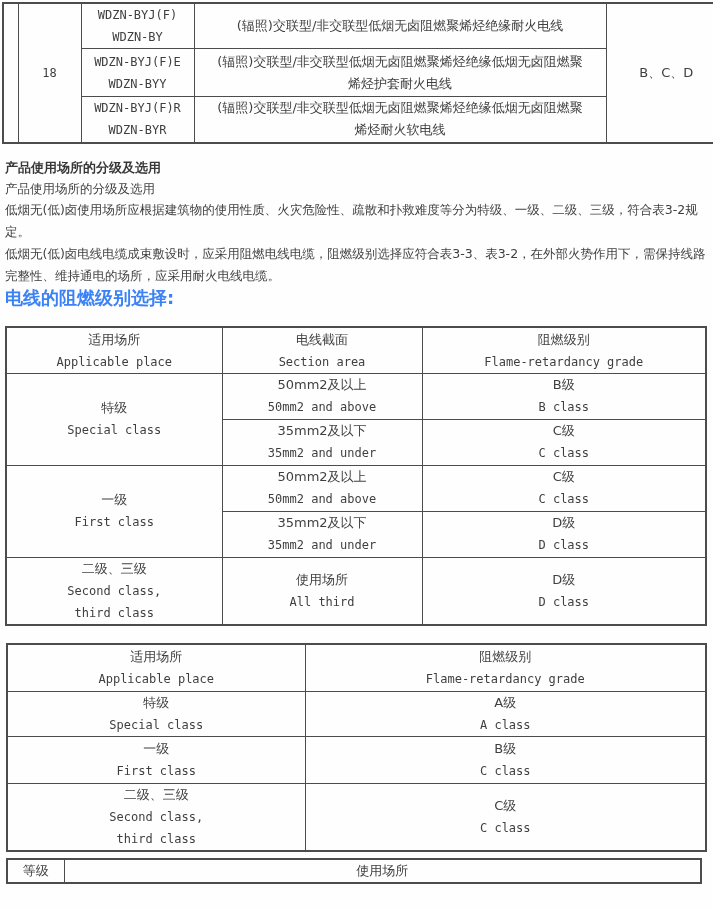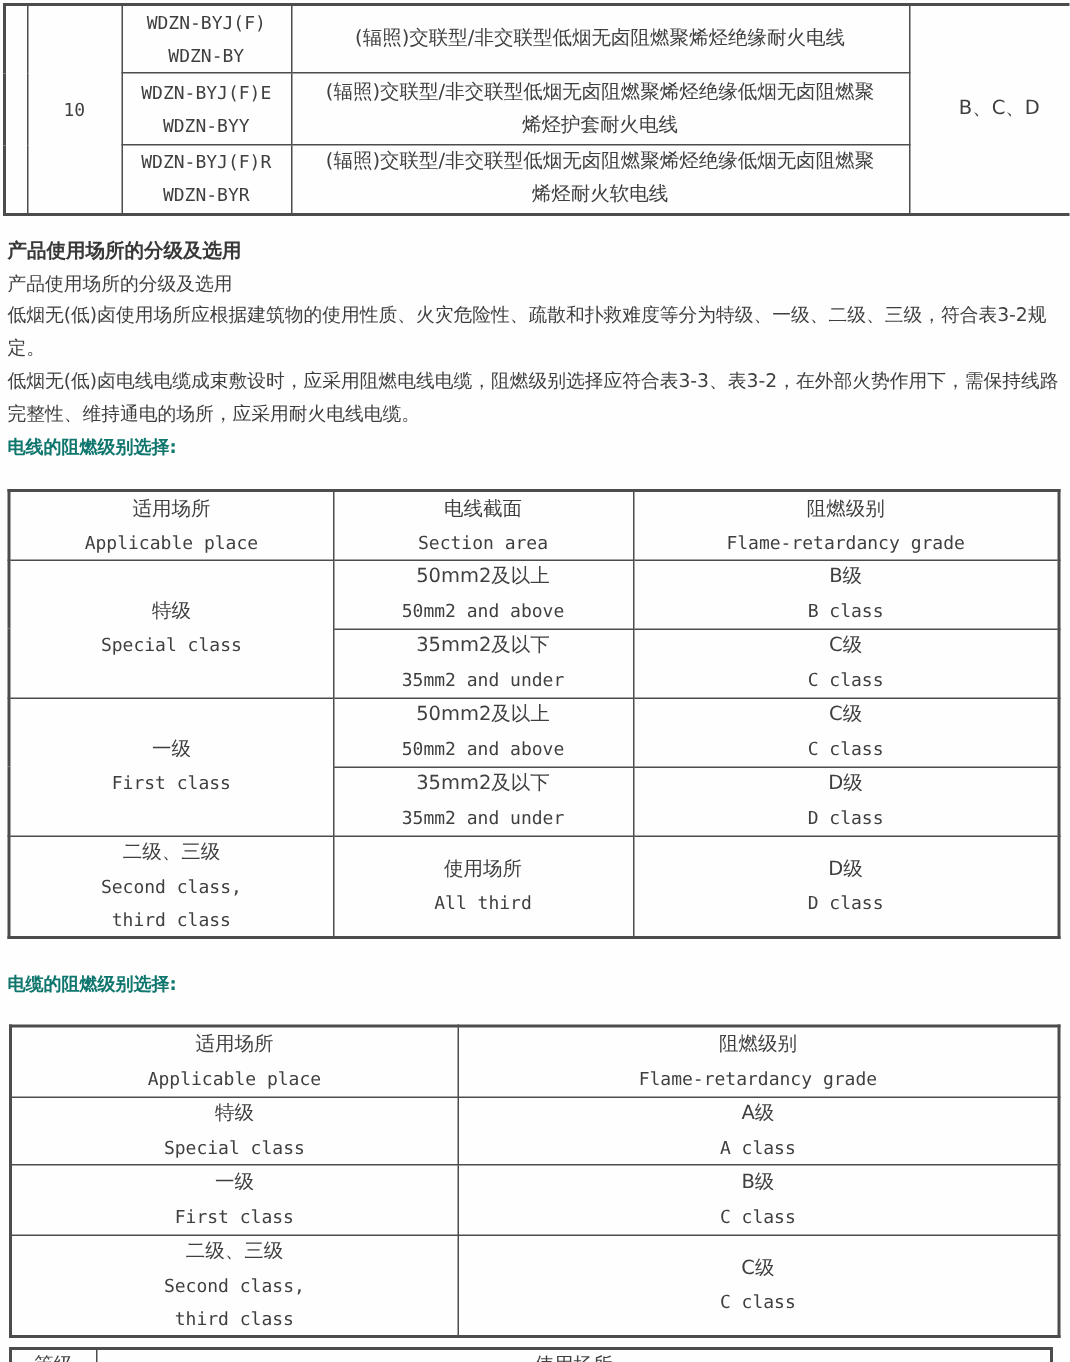--- a/index.html
+++ b/index.html
@@ -19,21 +19,21 @@
   
   .t1-wrap{margin-top:2px;margin-left:2px;width:711px;overflow:hidden;}
   .t1{width:724px;}
   .t1 .r1{height:43px;} .t1 .r2{height:48px;} .t1 .r3{height:46px;}
   .t1 .desc{padding:0 20px;}
 
   
   .para{margin:14px 0 0 5px;}
   .para h3{margin:0;font-size:13px;line-height:20px;font-weight:bold;color:#383838;}
   .para p{margin:0;font-size:12.5px;line-height:21.8px;}
-  .h-mid{margin:2px 0 0 5px;font-size:12px;line-height:20px;font-weight:bold;color:#0f766e;}
+  .h-mid{margin:2px 0 0 5px;font-size:18px;line-height:20px;font-weight:bold;color:#3b82f6;}
 
   
   .t2{margin:18px 0 0 5px;width:700px;}
   .t2 tr{height:46px;}
   .t2 tr.tall{height:68px;}
 
   
   .t3{margin:17px 0 0 6px;width:699px;}
   .t3 .hr{height:47px;} .t3 .r1{height:45px;} .t3 .r2{height:47px;} .t3 .r3{height:68px;}
 
@@ -52,21 +52,21 @@
       <colgroup>
         <col style="width:15px">
           <col style="width:63px">
           <col style="width:113px">
         <col style="width:412px">
           <col style="width:121px">
       </colgroup>
       <tbody>
           <tr class="r1">
         <td rowspan="3"></td>
-        <td rowspan="3" class="mono">10</td>
+        <td rowspan="3" class="mono">18</td>
         <td class="two-line mono">
           <div>WDZN-BYJ(F)</div>
           <div>WDZN-BY</div>
         </td>
         <td class="zh desc">(辐照)交联型/非交联型低烟无卤阻燃聚烯烃绝缘耐火电线</td>
         <td rowspan="3" class="zh">B、C、D</td>
       </tr>
       <tr class="r2">
         <td class="two-line mono">
           <div>WDZN-BYJ(F)E</div>
@@ -173,21 +173,20 @@
         <div class="mono">All third</div>
       </td>
       <td class="two-line">
         <div class="zh">D级</div>
         <div class="mono">D class</div>
       </td>
     </tr>
   </tbody>
     </table>
 
-  <div class="h-mid" style="margin-top:20px;">电缆的阻燃级别选择:</div>
 
   <table class="t3 bordered">
     <colgroup>
         <col style="width:298px">
         <col style="width:401px">
       </colgroup>
     <tbody>
         <tr class="hr">
       <th class="two-line">
         <div class="zh">适用场所</div>

